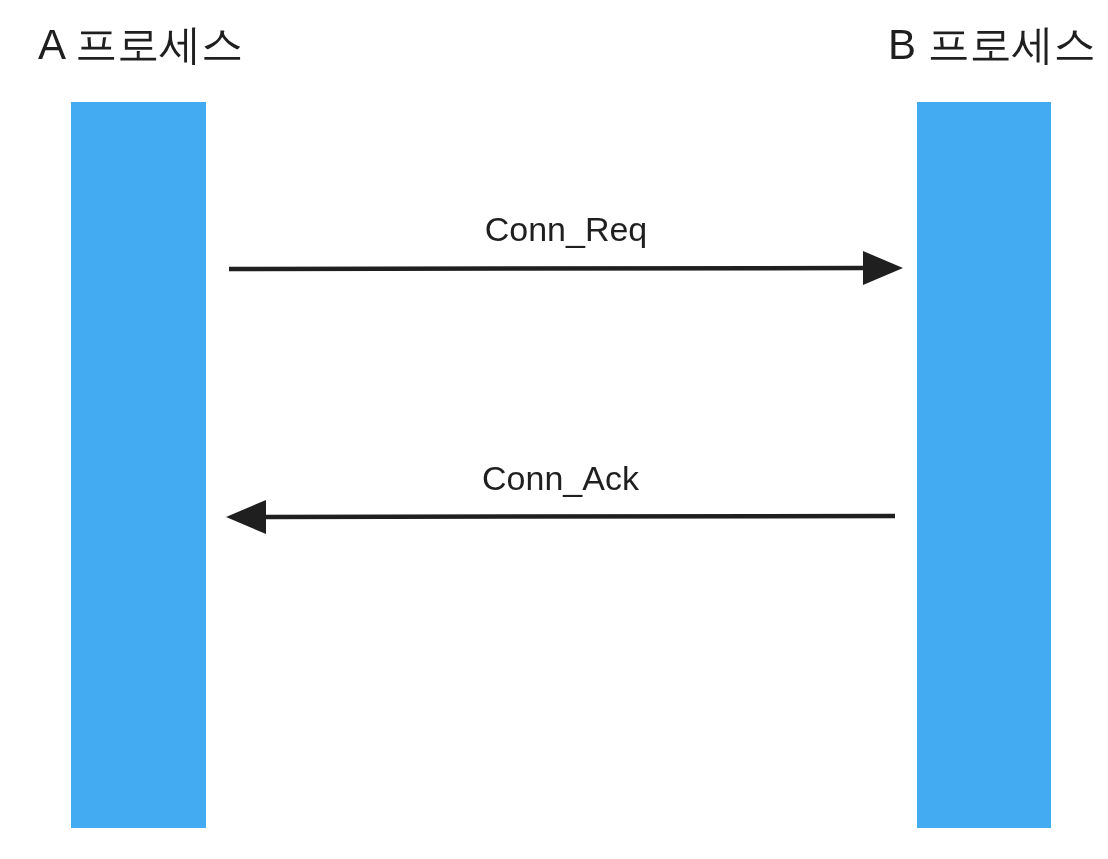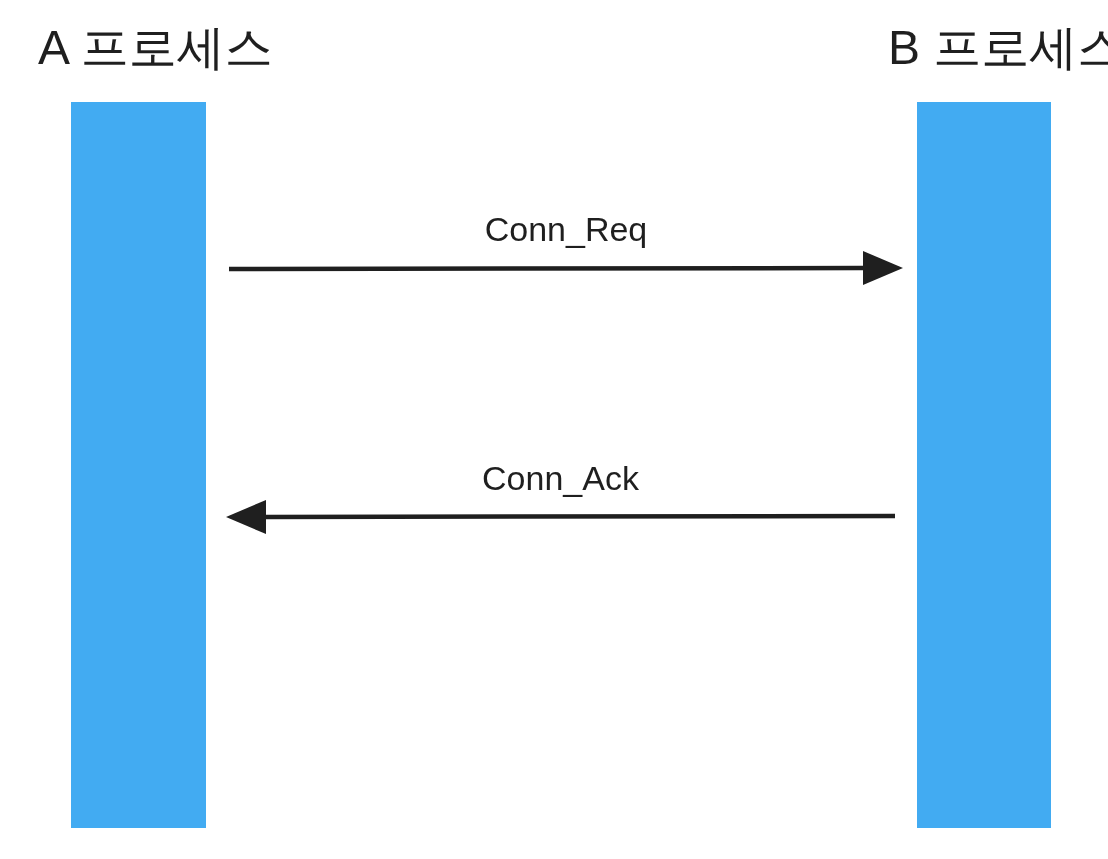--- a/index.html
+++ b/index.html
@@ -13,21 +13,21 @@
   }
   #canvas {
     position: relative;
     width: 1108px;
     height: 859px;
     background: #ffffff;
     overflow: hidden;
   }
   .lifeline-label {
     position: absolute;
-    font-size: 48px;
+    font-size: 42px;
     font-weight: 400;
     color: #1f1f1f;
     line-height: 1;
     white-space: nowrap;
     letter-spacing: 0px;
   }
   #label-a {
     left: 38px;
     top: 24px;
   }

